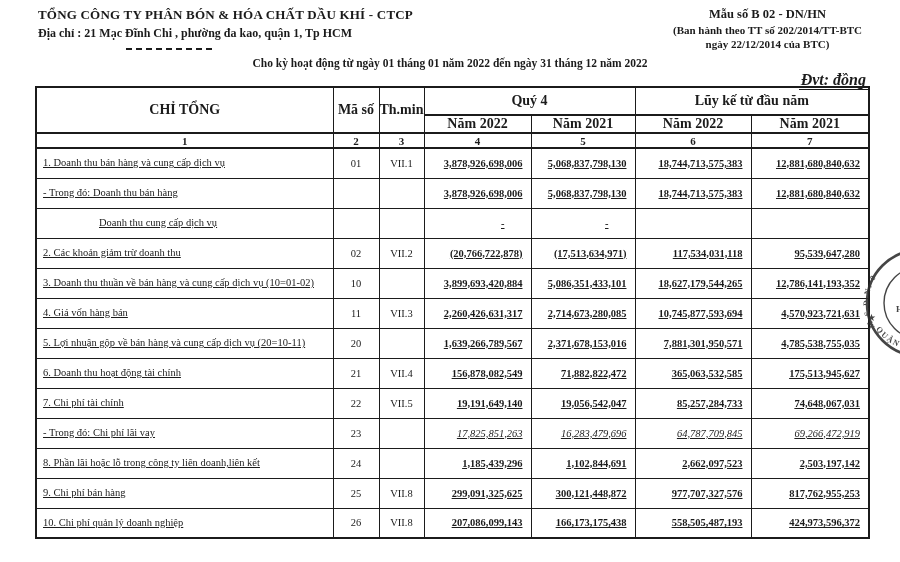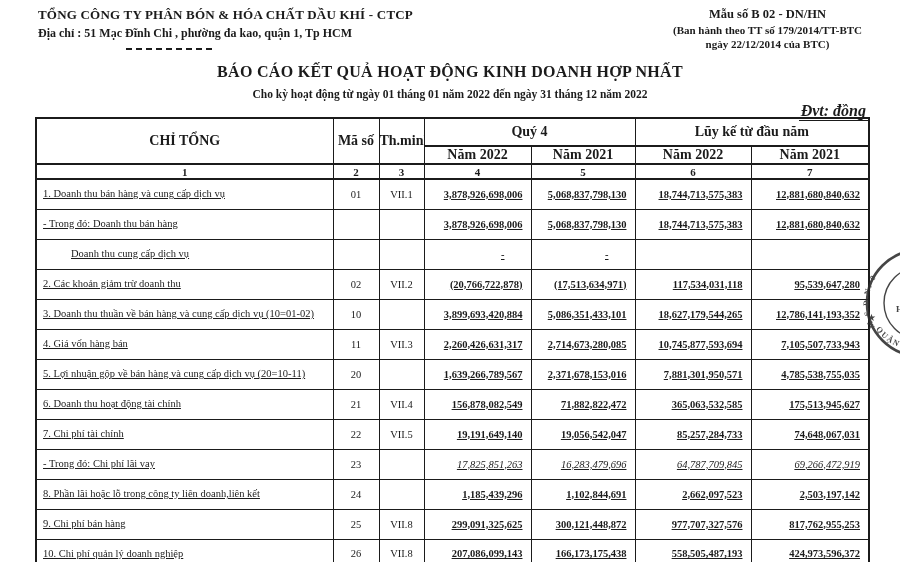--- a/index.html
+++ b/index.html
@@ -33,48 +33,47 @@
   
   table.report { border-collapse:collapse; table-layout:fixed; margin-left:35px; width:833px; margin-top:1px; }
   table.report th, table.report td { border:1px solid #1b1b1b; overflow:hidden; }
   table.report { border:2px solid #1b1b1b; }
   thead th { font-weight:bold; font-size:14px; text-align:center; vertical-align:middle; }
   tr.group-row th { height:28px; }
   tr.sub-row th { height:17px; border-top-width:2px; }
   tr.num-row td { height:15px; font-weight:bold; font-size:11px; text-align:center; border-top-width:2px; border-bottom-width:2px; }
   tbody td { height:30px; font-size:10.5px; vertical-align:middle; }
   td.lbl { text-align:left; padding:1px 2px 1px 6px; line-height:1.15;text-decoration:underline; }
-  td.lbl.indent { padding-left:34px; }
+  td.lbl.indent { padding-left:62px; }
   td.ms, td.tm { text-align:center; font-size:10.5px; }
   td.num { text-align:right; padding-right:8px; font-weight:bold; letter-spacing:0;text-decoration:underline; }
   td.num.dash { padding-right:26px; font-weight:bold; }
   tr.ital td.num { font-style:italic; font-weight:normal; }
 
   
   .seal { position:absolute; left:850px; top:233px; width:140px; height:140px; opacity:.88; }
 </style>
 </head>
 <body>
 
 <div class="page">
 
   <div class="top-header">
     <div class="company-block">
       <div class="company-name">TỔNG CÔNG TY PHÂN BÓN &amp; HÓA CHẤT DẦU KHÍ - CTCP</div>
-      <div class="company-address">Địa chỉ : 51 Mạc Đĩnh Chi , phường đa kao, quận 1, Tp HCM</div>
+      <div class="company-address">Địa chỉ : 21 Mạc Đĩnh Chi , phường đa kao, quận 1, Tp HCM</div>
       <div class="dash-rule"></div>
     </div>
     <div class="form-block">
       <div class="form-number">Mẫu số B 02 - DN/HN</div>
-      <div class="form-line">(Ban hành theo TT số 179/2014/TT-BTC</div>
+      <div class="form-line">(Ban hành theo TT số 202/2014/TT-BTC</div>
       <div class="form-line">ngày 22/12/2014 của BTC)</div>
     </div>
   </div>
 
-  <div class="report-title">BÁO CÁO KẾT QUẢ HOẠT ĐỘNG KINH DOANH HỢP NHẤT</div>
   <div class="report-period">Cho kỳ hoạt động từ ngày 01 tháng 01 năm 2022  đến ngày 31 tháng 12 năm 2022</div>
   <div class="unit-row"><span>Đvt: đồng</span></div>
 
   <table class="report">
     <colgroup>
       <col style="width:297px">
         <col style="width:46px">
         <col style="width:45px">
       <col style="width:107px">
         <col style="width:104px">
@@ -151,21 +150,21 @@
           <td class="num">18,627,179,544,265</td>
           <td class="num">12,786,141,193,352</td>
         </tr>
         <tr>
           <td class="lbl">4. Giá vốn hàng bán</td>
           <td class="ms">11</td>
           <td class="tm">VII.3</td>
           <td class="num">2,260,426,631,317</td>
           <td class="num">2,714,673,280,085</td>
           <td class="num">10,745,877,593,694</td>
-          <td class="num">7,105,507,733,943</td>
+          <td class="num">4,570,923,721,631</td>
         </tr>
         <tr>
           <td class="lbl">5. Lợi nhuận gộp về bán hàng và cung cấp dịch vụ (20=10-11)</td>
           <td class="ms">20</td>
           <td class="tm"></td>
           <td class="num">1,639,266,789,567</td>
           <td class="num">2,371,678,153,016</td>
           <td class="num">7,881,301,950,571</td>
           <td class="num">4,785,538,755,035</td>
         </tr>

